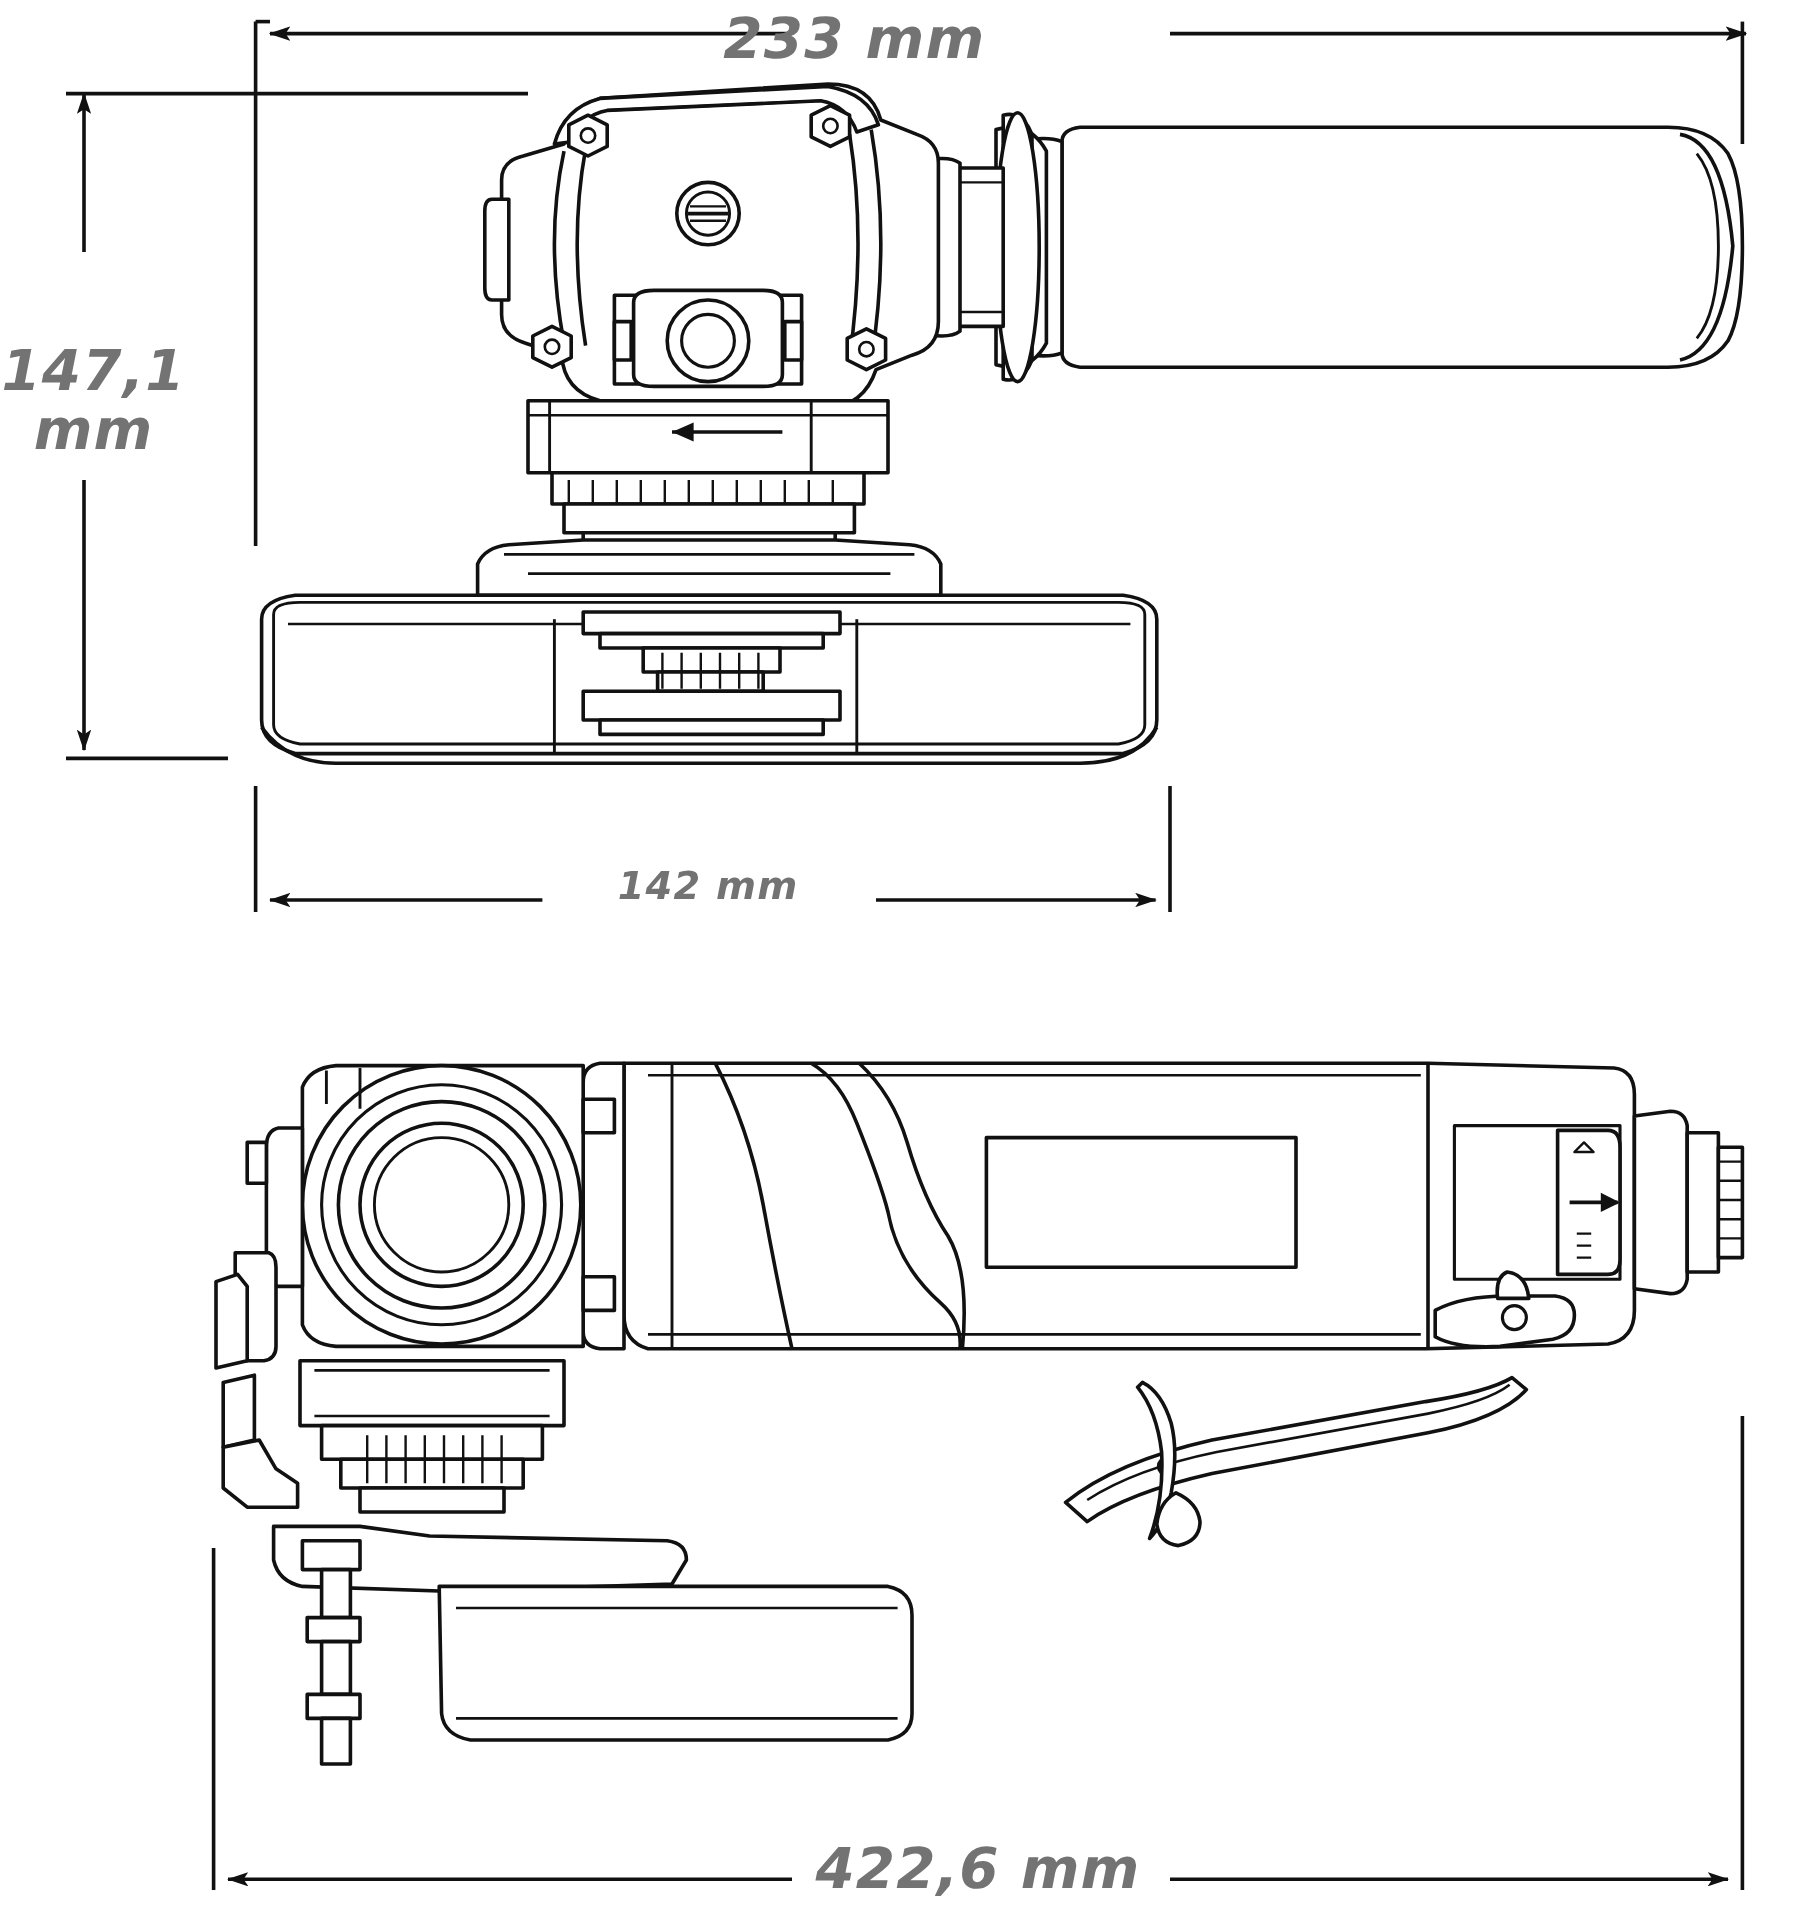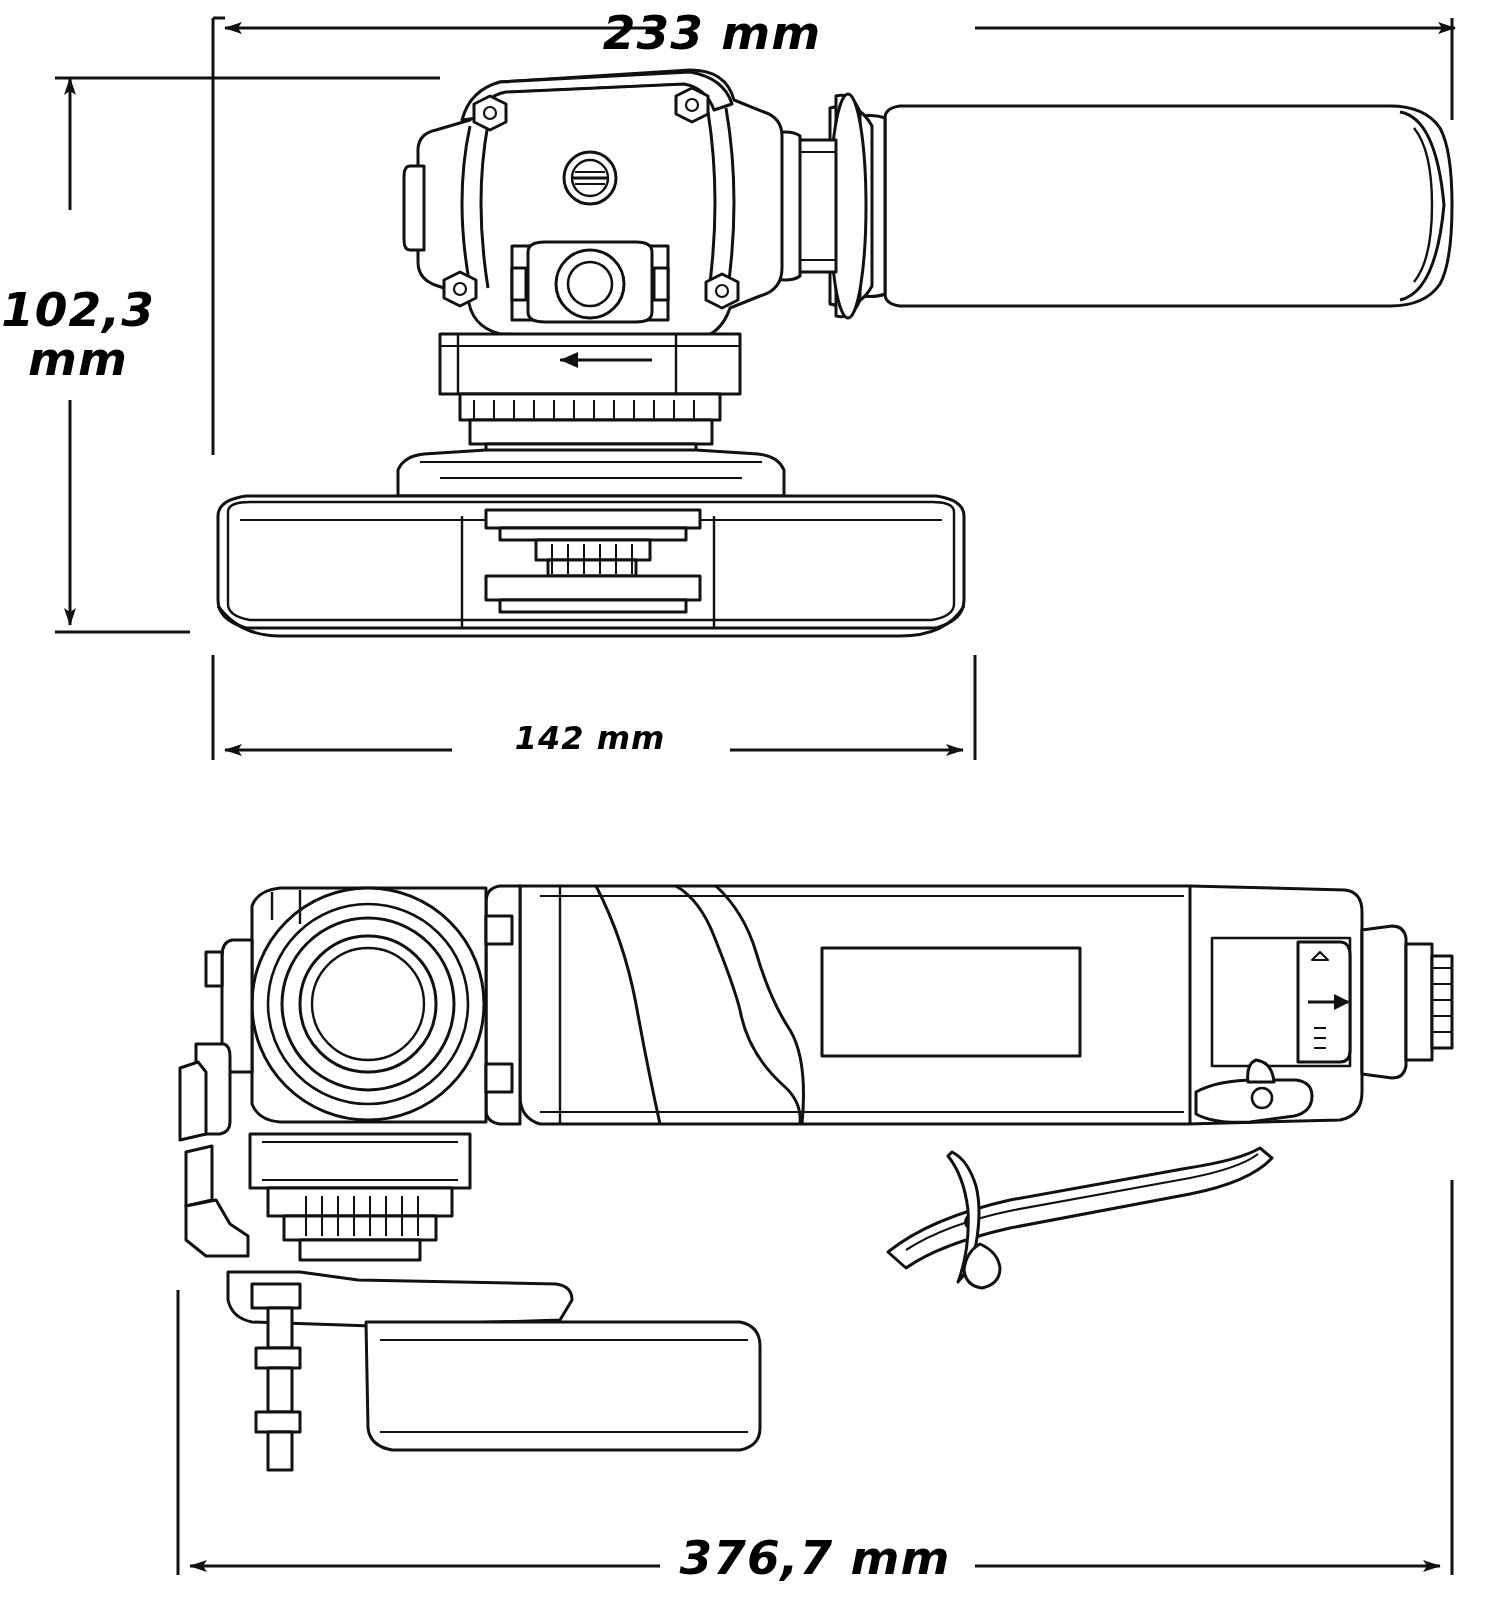--- a/index.html
+++ b/index.html
@@ -18,21 +18,21 @@
     position: absolute;
     left: 0; top: 0;
     width: 1500px;
     height: 1598px;
   }
   .dim-label {
     position: absolute;
     font-family: "DejaVu Sans", sans-serif;
     font-style: italic;
     font-weight: 700;
-    color: #000000;
+    color: #737373;
     white-space: pre;
     letter-spacing: 1px;
     line-height: 1.05;
   }
   #label-width-top {
     left: 712px;
     top: 8px;
     transform: translateX(-50%);
     font-size: 47px;
   }
@@ -286,18 +286,18 @@
 
     <path d="M1196,1092 Q1218,1080 1256,1080 L1296,1080 Q1312,1082 1312,1096
              Q1312,1112 1294,1116 L1250,1122 Q1214,1124 1196,1114 Z"></path>
     <circle cx="1262" cy="1098" r="10" fill="none" stroke-width="2.6"></circle>
     <path d="M1256,1060 Q1272,1062 1274,1082 L1248,1082 Q1246,1064 1256,1060 Z"></path>
   </g>
 </svg>
 
 <div class="dim-label" id="label-width-top">233 mm</div>
 
-<div class="dim-label" id="label-height-left">102,3
+<div class="dim-label" id="label-height-left">147,1
 mm</div>
 
 <div class="dim-label" id="label-width-guard">142 mm</div>
 
-<div class="dim-label" id="label-length-bottom">376,7 mm</div>
+<div class="dim-label" id="label-length-bottom">422,6 mm</div>
 
 </body></html>

